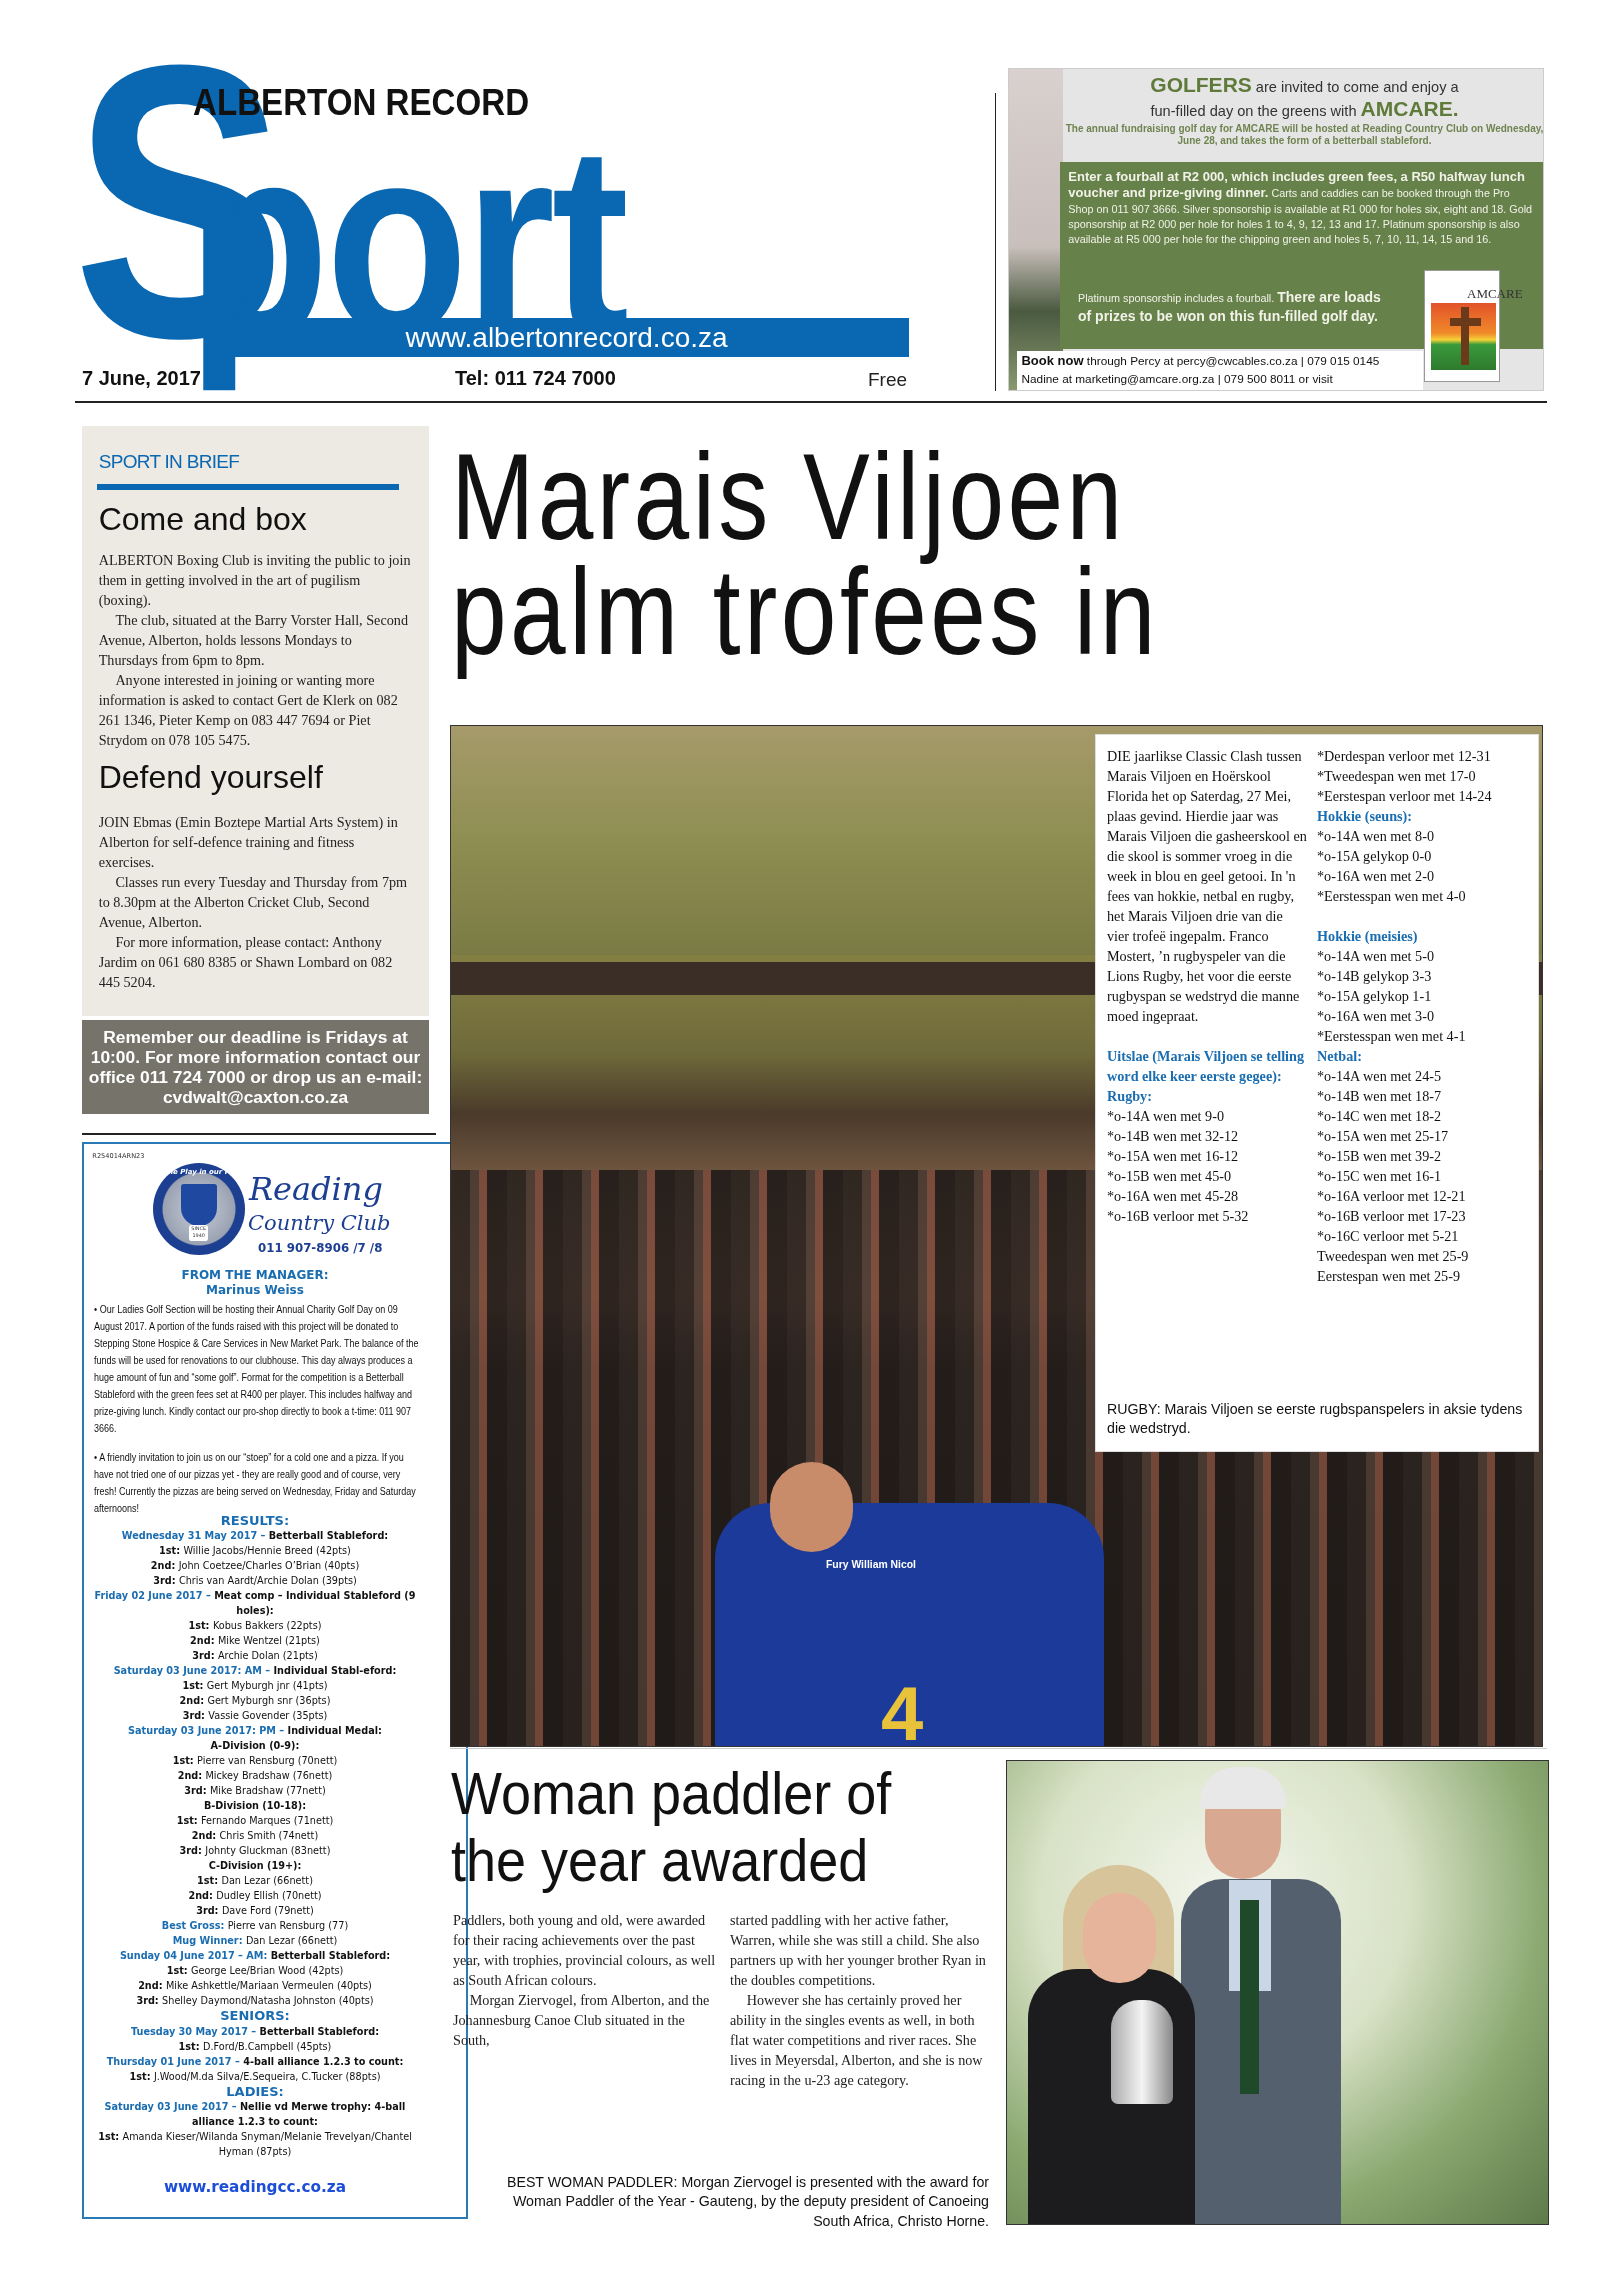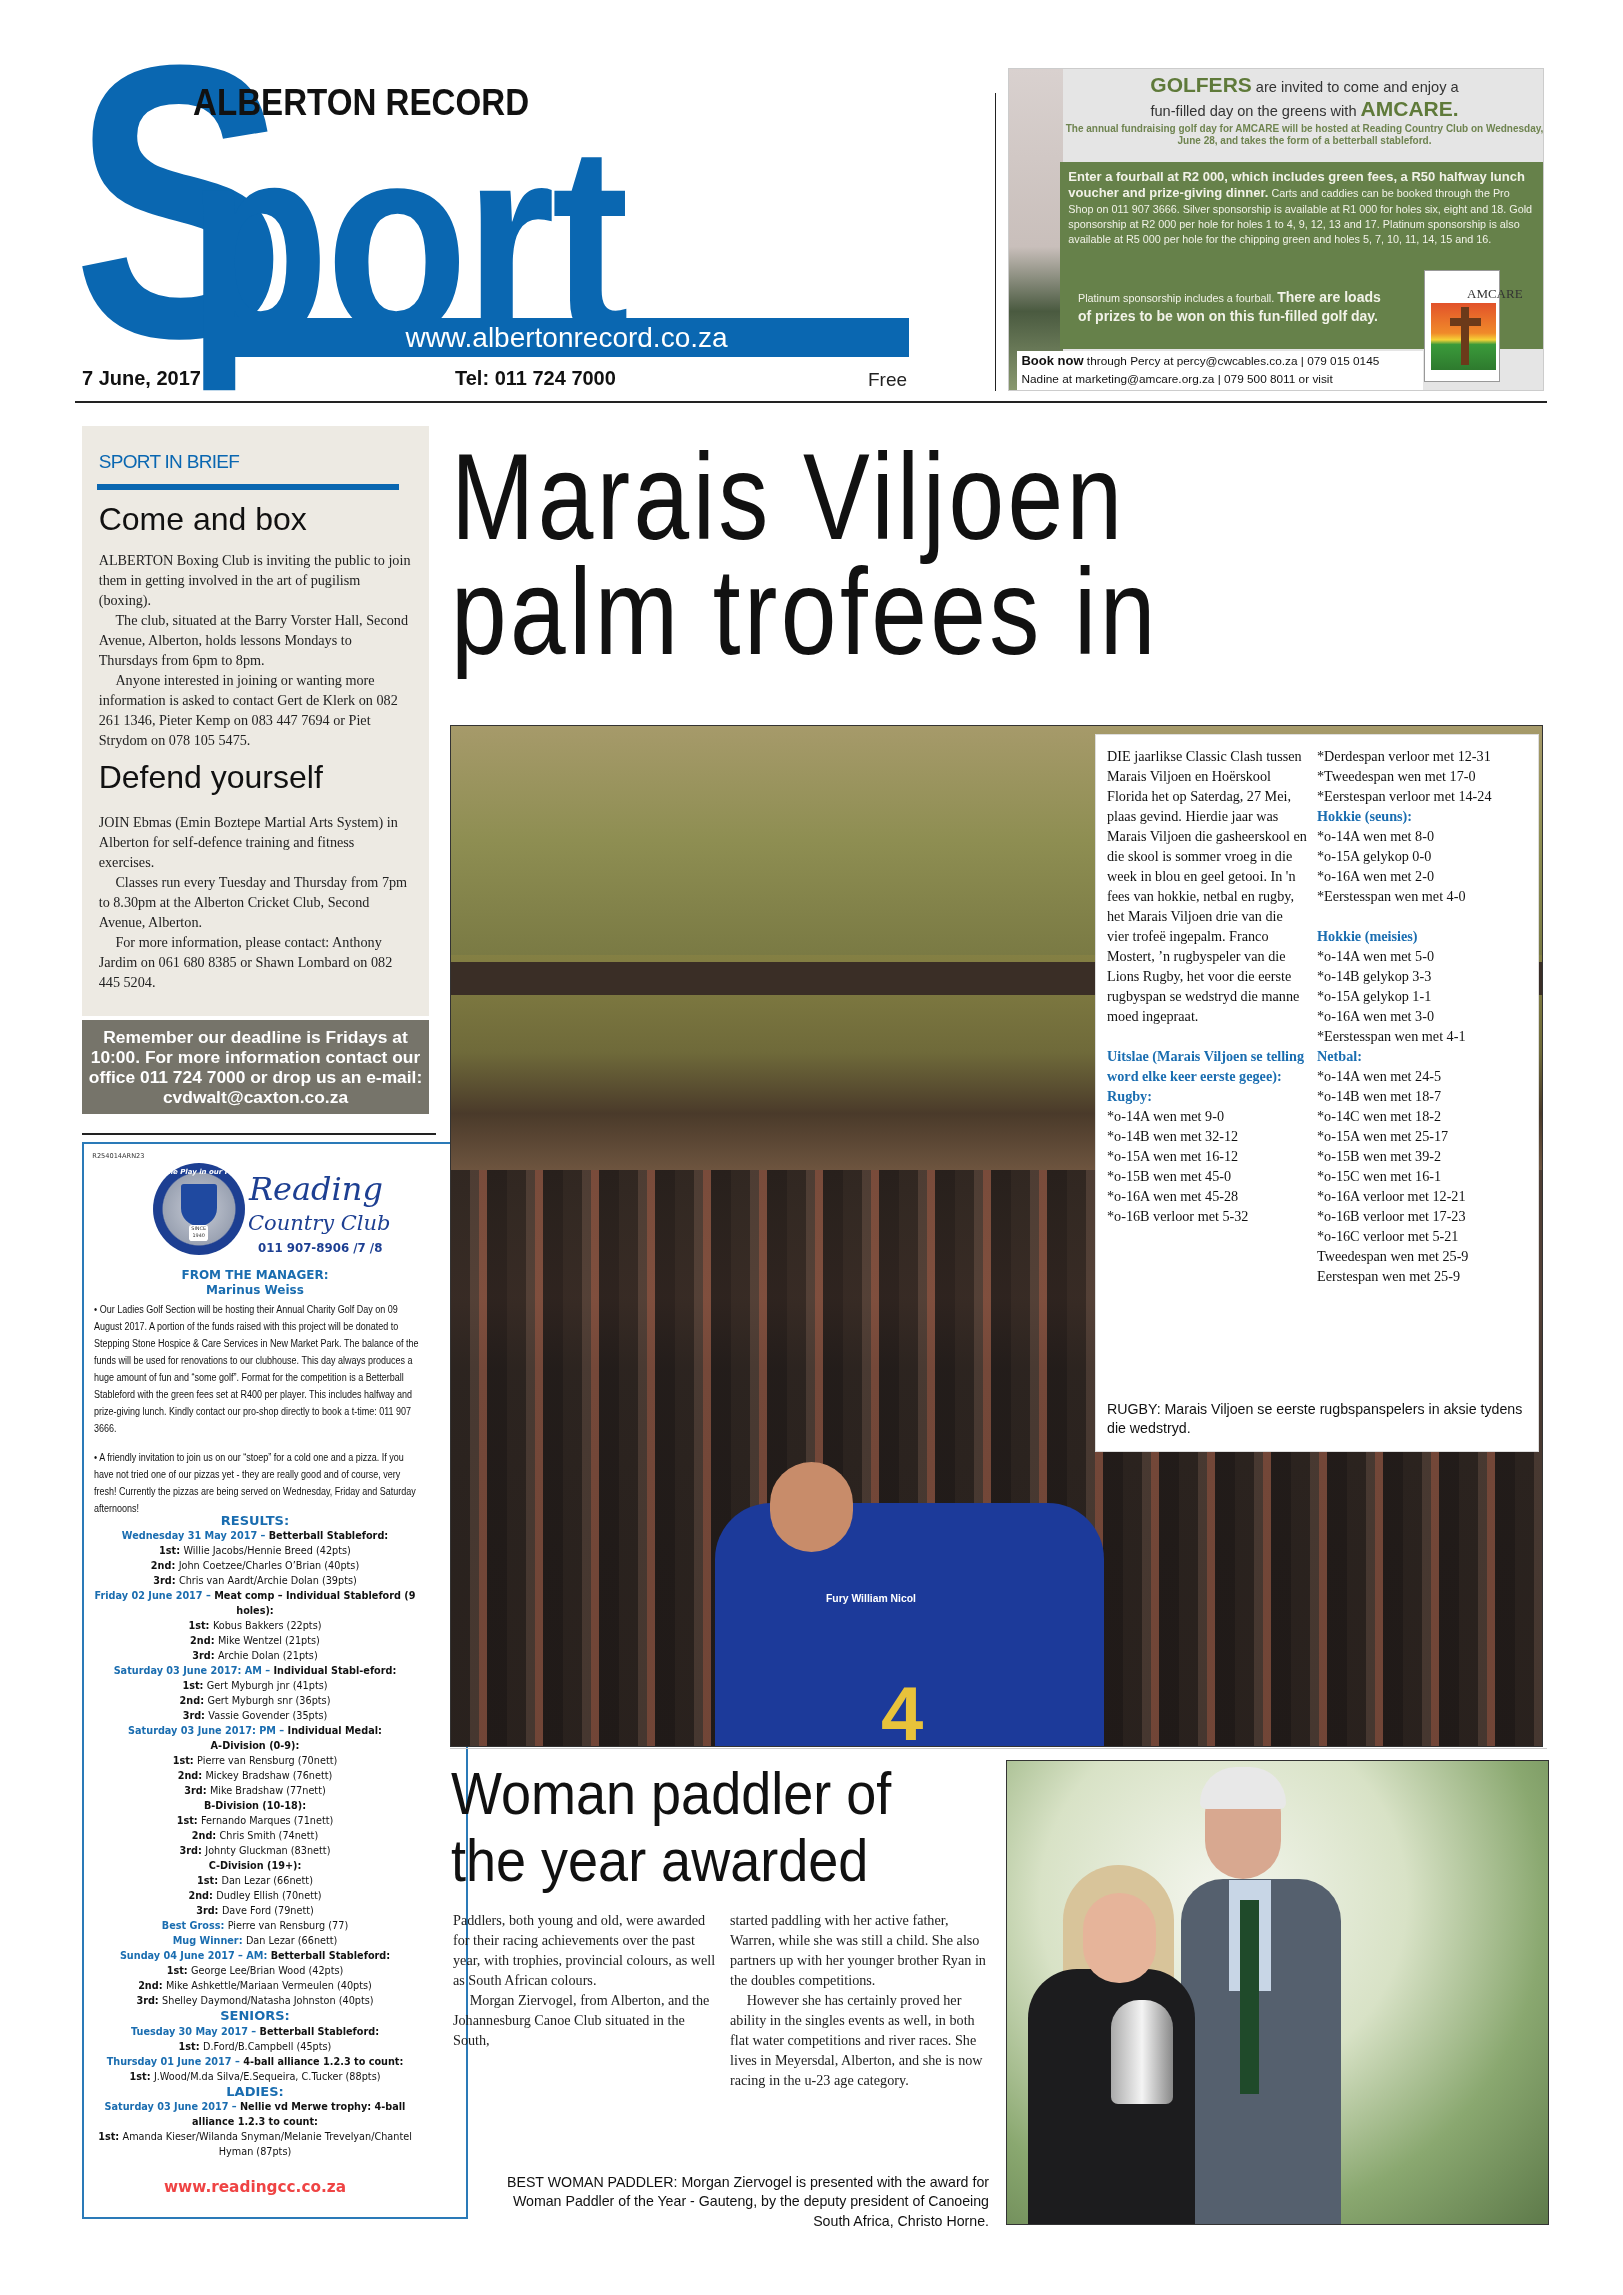--- a/index.html
+++ b/index.html
@@ -65,21 +65,21 @@
   .rcc .crest-since { position: absolute; left: 36px; top: 62px; width: 19.4px; height: 15.3px; background: #fff; border-radius: 2.8px; font-size: 4.9px; text-align: center; color: #333; line-height: 7px; }
   .rcc .name1 { position: absolute; left: 165px; top: 26px; font-family: "DejaVu Serif", serif; font-style: italic; font-size: 32px; color: #1d3f92; }
   .rcc .name2 { position: absolute; left: 164px; top: 67px; font-family: "DejaVu Serif", serif; font-style: italic; font-size: 21px; color: #1d3f92; }
   .rcc .phone { position: absolute; left: 174px; top: 97px; font-size: 11.8px; font-weight: 700; color: #1d3f92; }
   .rcc .mgr { position: absolute; left: 0; top: 124px; width: 342px; text-align: center; color: #1a6db0; font-weight: 700; font-size: 12px; line-height: 15.3px; }
   .rcc .para { position: absolute; left: 9.7px; width: 326px; font-family: "Liberation Sans", sans-serif; font-size: 10px; line-height: 17px; color: #111; transform: scaleX(0.9); transform-origin: left top; width: 361px; }
   .rcc .results { position: absolute; left: 0; top: 369px; width: 342px; text-align: center; font-size: 9.7px; line-height: 15px; color: #111; }
   .rcc .results .hd { color: #1a6db0; font-weight: 700; font-size: 13px; line-height: 15.3px; }
   .rcc .results .blue { color: #1a6db0; font-weight: 700; }
   .rcc .results b { font-weight: 700; }
-  .rcc .url { position: absolute; left: 0; top: 1034px; width: 342px; text-align: center; color: #ef4444; font-weight: 700; font-size: 15.3px; }
+  .rcc .url { position: absolute; left: 0; top: 1034px; width: 342px; text-align: center; color: #1d4ed8; font-weight: 700; font-size: 15.3px; }
 
   
   .headline { left: 451px; top: 440px; font-family: "Liberation Sans", sans-serif; font-weight: 400; font-size: 122px; line-height: 115px;
               letter-spacing: 4.2px; color: #111; transform: scaleX(0.82); transform-origin: left top; white-space: nowrap; }
   .photo-rugby { left: 450px; top: 725px; width: 1093px; height: 1022px; overflow: hidden;
                  background: linear-gradient(180deg,#b39a62 0%,#8e8a48 18%,#6f6a3a 32%,#4a3a2a 38%,#8a6a50 48%,#b07a60 56%,#403630 63%,#2a2420 80%,#221c1a 100%); border: 0.7px solid #333; }
   .rugby-sky { position: absolute; left: 0; top: 0; width: 100%; height: 229px; background: linear-gradient(180deg,#a69a6a 0%,#8e8e52 50%,#7a7a44 100%); }
   .rugby-stand { position: absolute; left: 0; top: 236px; width: 100%; height: 33px; background: #3a2e26; }
   .rugby-crowd { position: absolute; left: 0; top: 444px; width: 100%; height: 583px;
                  background: repeating-linear-gradient(90deg,#2a221e 0px,#2a221e 19.4px,#4a3a32 19.4px,#4a3a32 28px,#7a4a3a 28px,#7a4a3a 36px,#201a18 36px,#201a18 56px); opacity: 0.9; }
@@ -87,21 +87,21 @@
   .p-head { position: absolute; left: 97px; top: 4.2px; width: 64px; height: 76px; border-radius: 32px 32px 28px 28px; background: #d4a080; }
   .p-band { position: absolute; left: 94px; top: 16.7px; width: 69px; height: 11px; background: #8cc4e8; }
   .p-ball { position: absolute; left: 192px; top: 5.6px; width: 64px; height: 83px; border-radius: 32px; background: #e8dcc8; transform: rotate(25deg); border: 2.1px solid #b03a2a; }
   .p-torso { position: absolute; left: 35px; top: 76px; width: 208px; height: 229px; background: #1c3a9a; border-radius: 42px 42px 7px 7px; }
   .p-sponsor { position: absolute; left: 104px; top: 174px; color: #fff; font-family: "Liberation Sans", sans-serif; font-size: 15.3px; }
   .p-shorts { position: absolute; left: 30.5px; top: 292px; width: 215px; height: 90px; background: #2340a8; }
   .p-white { position: absolute; left: 30.5px; top: 375px; width: 215px; height: 23.6px; background: #f2f2f2; }
   .p-legs { position: absolute; left: 56px; top: 398px; width: 167px; height: 174px; background: #d39a7a; border-radius: 0 0 28px 28px; }
   .lifter { position: absolute; left: 264px; top: 777px; width: 389px; height: 250px; background: #1c3a9a; border-radius: 56px 56px 0 0; }
   .lifter-head { position: absolute; left: 319px; top: 736px; width: 83px; height: 90px; border-radius: 42px; background: #c88c6a; }
-  .lifter-text { position: absolute; left: 375px; top: 833px; color: #fff; font-family: "Liberation Sans", sans-serif; font-size: 10.4px; font-weight: 700; margin-top: 34px; }
+  .lifter-text { position: absolute; left: 375px; top: 833px; color: #fff; font-family: "Liberation Sans", sans-serif; font-size: 10.4px; font-weight: 700; }
   .lifter-num { position: absolute; left: 430px; top: 944px; color: #e8c23a; font-family: "Liberation Sans", sans-serif; font-size: 76px; font-weight: 700; }
 
   .story-box { left: 1095px; top: 734px; width: 444px; height: 718px; background: #fff; border: 0.7px solid #ddd; }
   .story-col { position: absolute; top: 11px; font-size: 14.2px; line-height: 20px; color: #111; }
   .story-col .sub { color: #1a6db0; font-weight: 700; }
   .story-cap { position: absolute; left: 11px; top: 665px; width: 423px; font-family: "Liberation Sans", sans-serif; font-size: 14.2px; line-height: 19px; color: #111; }
 
   
   .rule-mid { left: 450px; top: 1748px; width: 1097px; height: 1.4px; background: #ccc; }
   .paddle-head { left: 451px; top: 1760px; font-family: "Liberation Sans", sans-serif; font-size: 60px; line-height: 67px; color: #111;

